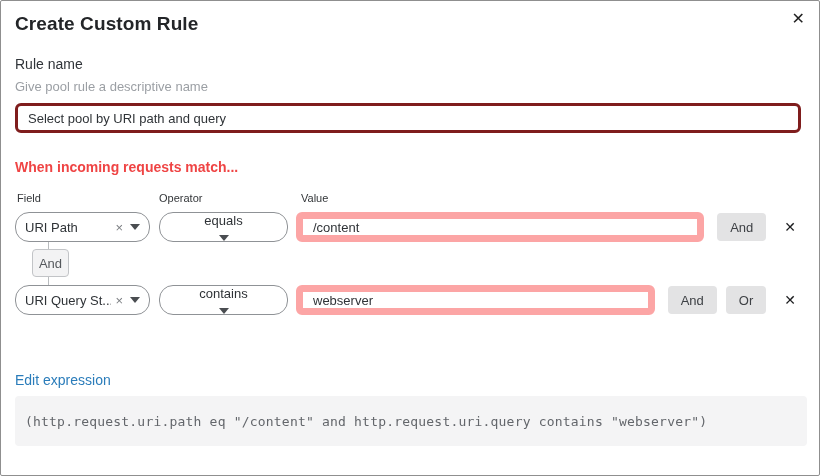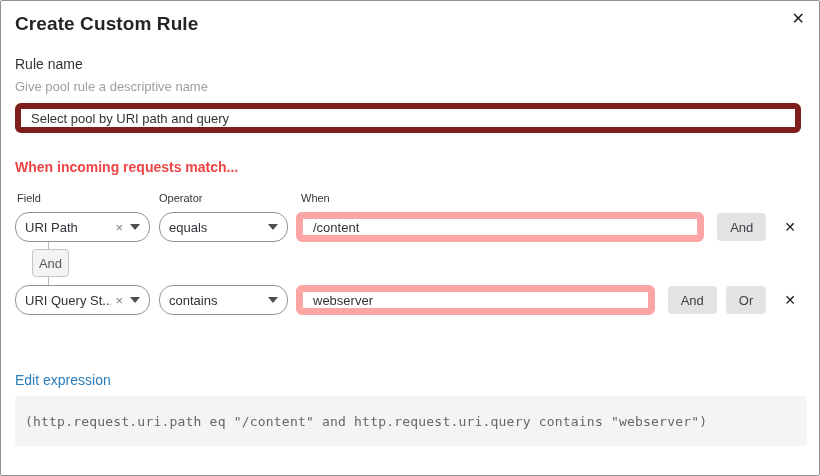--- a/index.html
+++ b/index.html
@@ -21,41 +21,41 @@
     font-size:16px; font-weight:bold; color:#222; line-height:1; padding:4px;
     font-family:"DejaVu Sans", sans-serif;
   }
 
   
   .rule-name-block { margin-top:21px; }
   .field-label { font-size:14px; color:#303439; }
   .field-hint { font-size:13px; color:#9b9fa4; margin-top:7px; }
   .text-input {
     margin-top:9px; width:786px; height:30px;
-    border:6px solid #7f1d1d; border-radius:6px;
+    border:3px solid #7f1d1d; border-radius:6px;
     padding:0 10px; font-size:13px; color:#2f3337; background:#fff;
     font-family:"Liberation Sans", sans-serif; outline:none; display:block;
   }
 
   
   .matcher-heading { margin-top:26px; font-size:14px; font-weight:bold; color:#ef4444; }
   .col-labels { display:flex; margin-top:17px; font-size:11px; color:#333639; }
   .col-label-field { width:135px; padding-left:2px; }
   .col-label-operator { width:134px; margin-left:9px; }
   .col-label-value { margin-left:8px; }
 
   .cond-row { display:flex; align-items:center; margin-top:8px; height:30px; }
   .select-box {
     display:flex; align-items:center; height:30px;
     border:1px solid #8f9296; border-radius:14px; background:#fff;
     padding:0 9px; font-size:13px; color:#2f3337; cursor:pointer;
   }
   .select-box .sel-text { flex:1; white-space:nowrap; overflow:hidden; }
   .field-select { width:135px; }
-  .operator-select { width:129px; margin-left:9px; }
+  .operator-select { width:129px; margin-left:9px;flex-direction:column; }
   .clear-x { color:#7b7e82; font-size:13px; margin:0 7px 0 4px; cursor:pointer; line-height:1; }
   .caret { width:0; height:0; border-left:5px solid transparent; border-right:5px solid transparent;
            border-top:6px solid #4a4d51; }
   .value-input {
     flex:1; height:30px; margin-left:8px;
     border:7px solid #fca5a5; border-radius:6px;
     padding:0 10px; font-size:13px; color:#2f3337; outline:none;
     font-family:Liberation Sans, sans-serif;
   }
   .logic-btn {
@@ -109,21 +109,21 @@
       <div class="field-label">Rule name</div>
       <div class="field-hint">Give pool rule a descriptive name</div>
       <input class="text-input" type="text" value="Select pool by URI path and query" style="">
     </div>
 
     <div class="matcher-heading">When incoming requests match...</div>
 
     <div class="col-labels">
       <div class="col-label-field">Field</div>
       <div class="col-label-operator">Operator</div>
-      <div class="col-label-value">When</div>
+      <div class="col-label-value">Value</div>
     </div>
 
     <div class="cond-row">
       <div class="select-box field-select">
         <span class="sel-text">URI Path</span>
         <span class="clear-x">×</span>
         <span class="caret"></span>
       </div>
       <div class="select-box operator-select">
         <span class="sel-text">equals</span>

